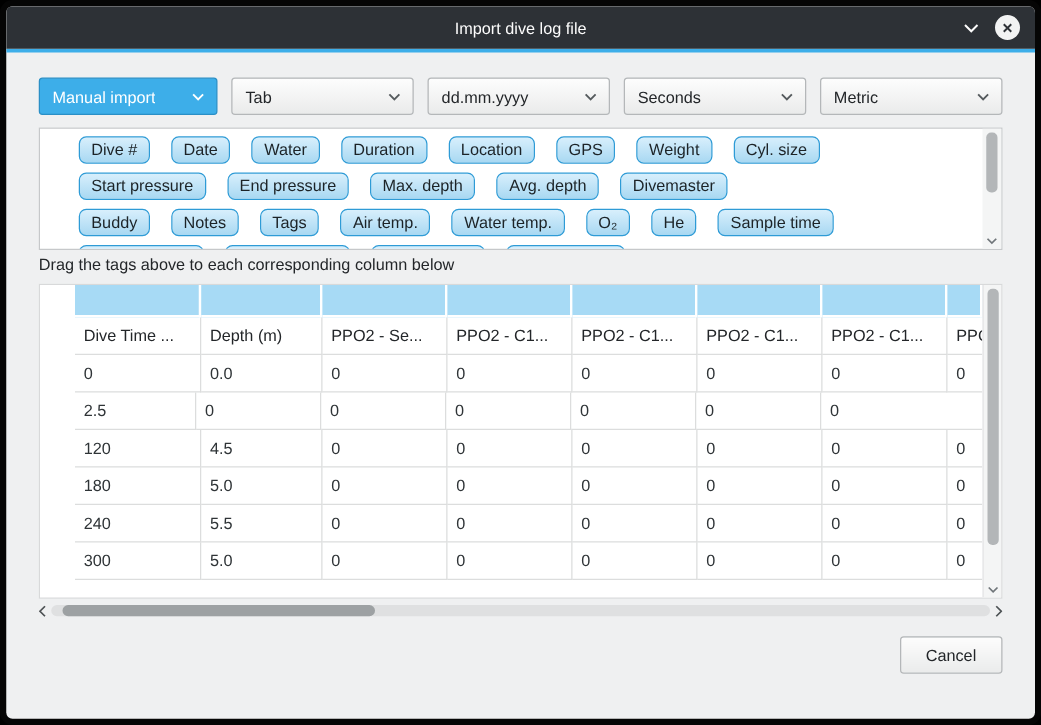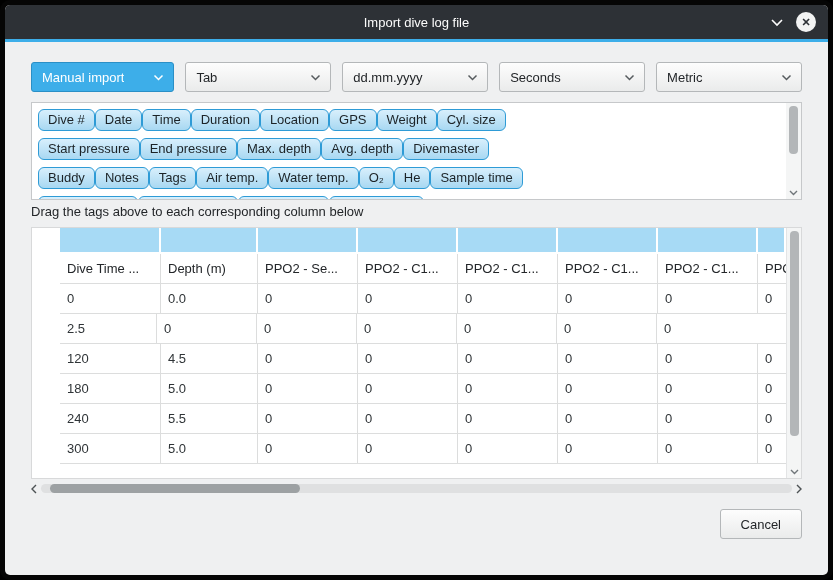--- a/index.html
+++ b/index.html
@@ -28,21 +28,21 @@
            background:linear-gradient(#fdfdfd,#eaebeb); display:flex; align-items:center;
            padding:0 9px 0 10px; font-size:13px; color:#232629; flex:1; cursor:pointer;gap:23px; }
   .combo .lbl { flex:1; white-space:nowrap; overflow:hidden; }
   .combo .arr { margin-left:6px; color:#565b5e; display:flex; align-items:center; }
   .combo.accent { flex:0 0 143px; background:#3daee9; border-color:#2a8fc6; color:#fff; }
   .combo.accent .arr { color:#fff; }
 
   
   .tag-area { margin-top:10px; height:98px; background:#fff; border:1px solid #c6c8ca; display:flex; flex:0 0 auto; }
   .tag-rows { flex:1; padding:6px 6px 0 6px; overflow:hidden; }
-  .tag-row { display:flex; gap:0; margin-bottom:7px; }
+  .tag-row { display:flex; gap:17px; margin-bottom:7px;margin-left:25px; }
   .tag { height:22px; line-height:20px; padding:0 9px; white-space:nowrap;
          background:linear-gradient(#d8effc,#a8d8f2); border:1px solid #2e9bd6; border-radius:6px;
          font-size:13px; color:#1c2327; cursor:grab; }
   .vscroll { flex:0 0 15px; background:#f4f5f5; display:flex; flex-direction:column; align-items:center; }
   .vs-thumb { width:9px; background:#b3b6b8; border-radius:4px; cursor:pointer; }
   .vs-spacer { flex:1; }
   .vs-arrow { color:#70767a; padding:2px 0 3px 0; display:flex; cursor:pointer; }
 
   
   .instruction { margin-top:4px; font-size:13px; color:#232629; flex:0 0 auto; }
@@ -139,21 +139,21 @@
               </svg>
             </span>
         </div>
       </div>
 
       <div class="tag-area">
         <div class="tag-rows">
           <div class="tag-row">
             <span class="tag">Dive #</span>
             <span class="tag">Date</span>
-            <span class="tag">Time</span>
+            <span class="tag">Water</span>
             <span class="tag">Duration</span>
             <span class="tag">Location</span>
             <span class="tag">GPS</span>
             <span class="tag">Weight</span>
             <span class="tag">Cyl. size</span>
           </div>
           <div class="tag-row">
             <span class="tag">Start pressure</span>
             <span class="tag">End pressure</span>
             <span class="tag">Max. depth</span>

